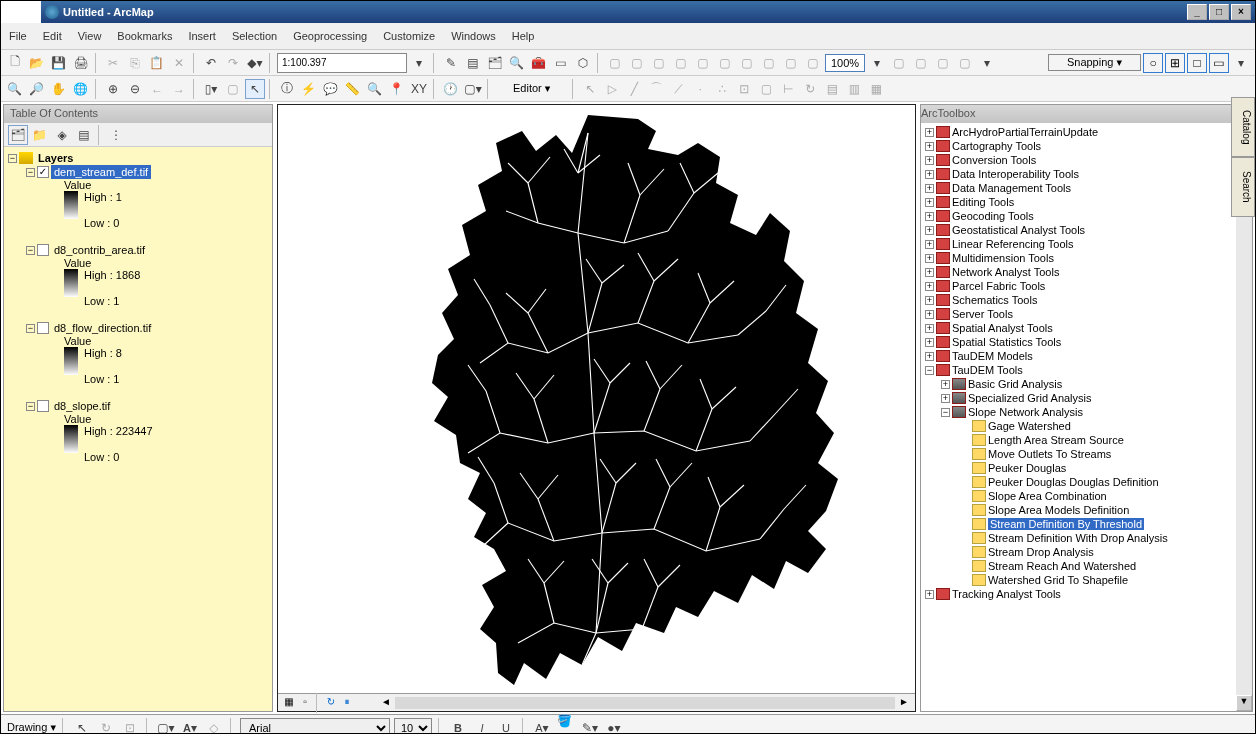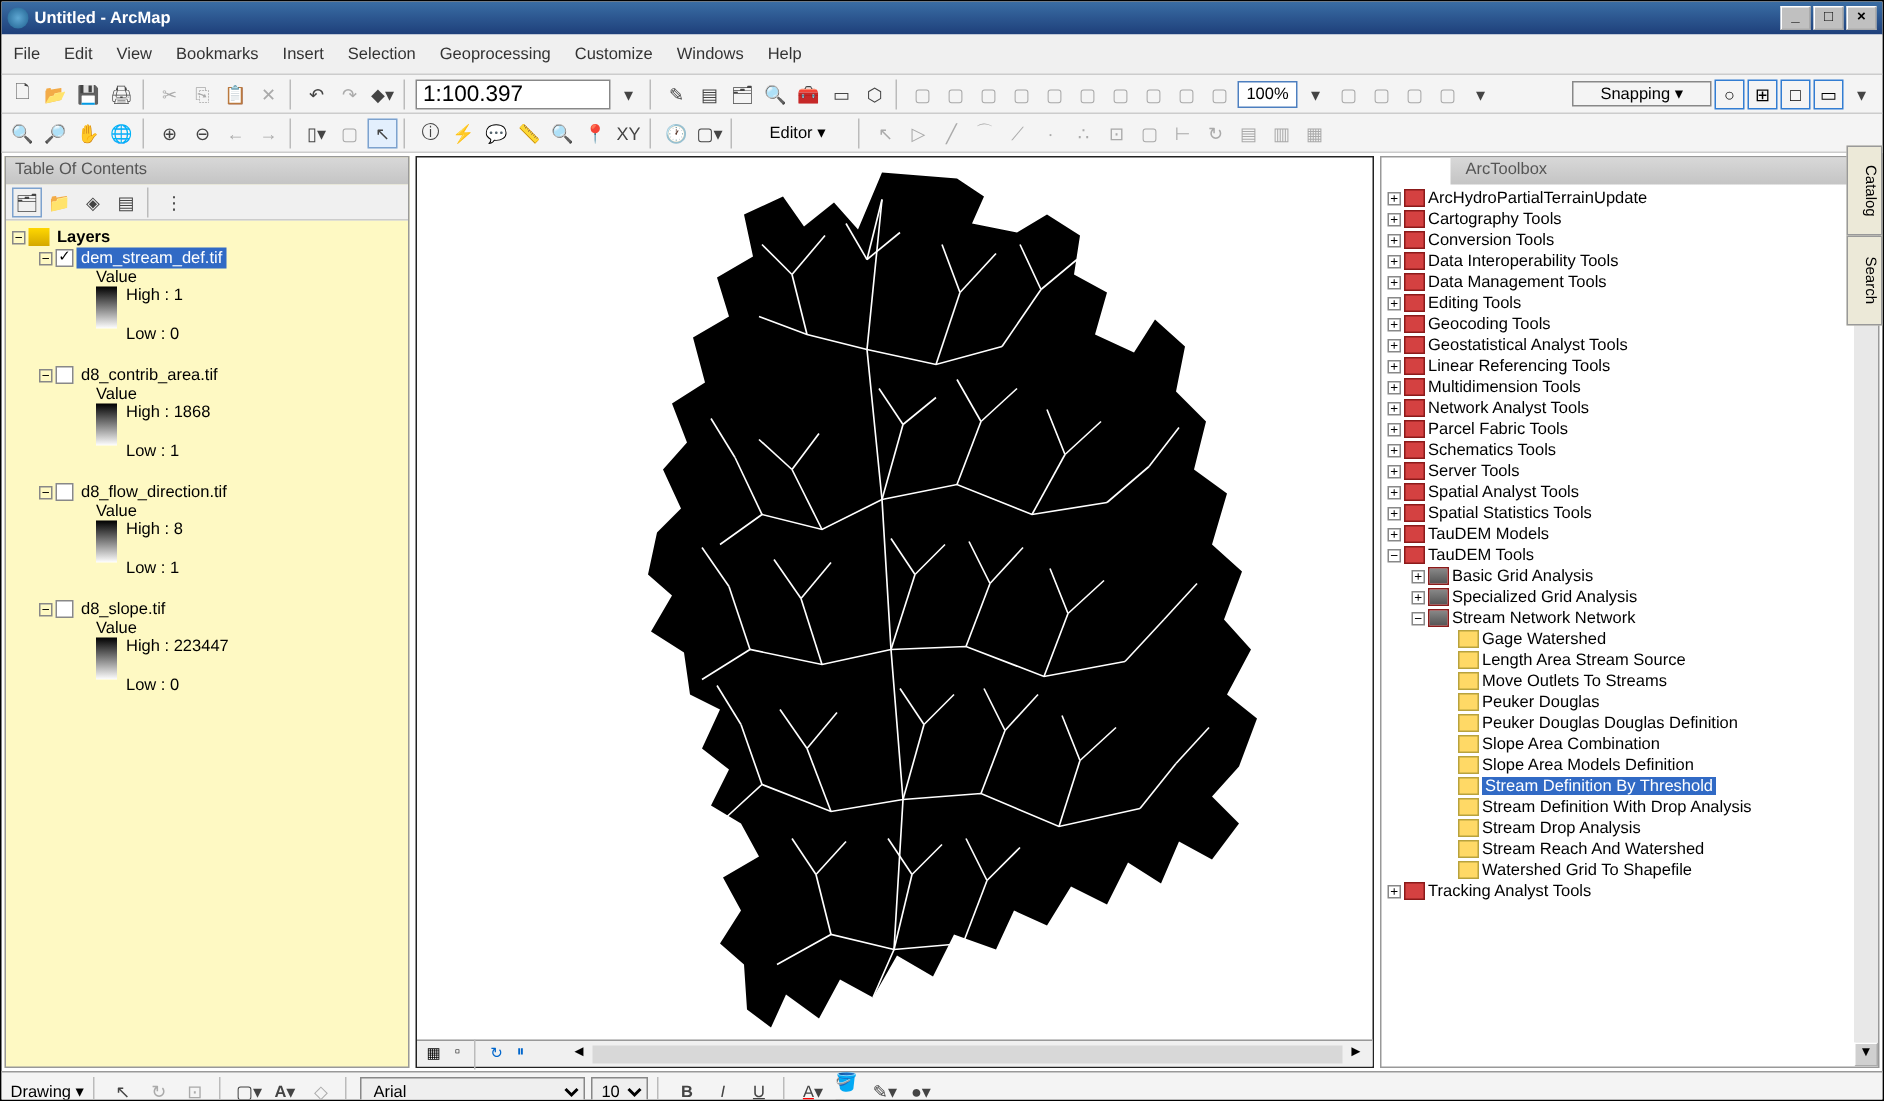--- a/index.html
+++ b/index.html
@@ -1,32 +1,32 @@
 <!DOCTYPE html>
 <html><head>
 <meta charset="utf-8">
 <style>
 * { box-sizing: border-box; margin: 0; padding: 0; font-family: Tahoma, sans-serif; font-size: 11px; }
 body { background: #fff; width: 1256px; height: 734px; overflow: hidden; border: 1px solid #000; position: relative; }
 
 
-.titlebar { height: 22px; background: linear-gradient(to bottom, #3a6ea5, #1e3f7a); color: #fff; display: flex; align-items: center; padding: 0 4px; }
+.titlebar { height: 22px; background: linear-gradient(to bottom, #3a6ea5, #1e3f7a); color: #fff; display: flex; align-items: center; padding: 0 4px; margin-left: 40px; }
 .titlebar .globe { width: 14px; height: 14px; background: radial-gradient(circle, #5fa8d3, #1e5f8e); border-radius: 50%; margin-right: 4px; }
 .titlebar .title { font-weight: bold; flex: 1; }
 .titlebar .win-btn { width: 20px; height: 16px; background: #c0c0c0; border: 1px outset #fff; margin-left: 2px; text-align: center; line-height: 14px; font-size: 10px; color: #000; font-weight: bold;}
 
 
 .menubar { height: 20px; background: #f0f0f0; display: flex; align-items: center; padding: 13px 8px; gap: 16px; border-bottom: 1px solid #ccc;}
 .menubar span { color: #333; cursor: default; }
 
 
 .toolbar-row { height: 26px; background: #f4f4f4; border-bottom: 1px solid #ccc; display: flex; align-items: center; padding: 0 4px; gap: 2px; }
 .tbtn { width: 20px; height: 20px; border: 1px solid transparent; display: flex; align-items: center; justify-content: center; font-size: 12px; color: #444; cursor: default; }
 .sep { width: 4px; height: 20px; border-left: 1px solid #bbb; margin: 0 2px; }
-.scale-input { width: 130px; height: 20px; border: 1px solid #888; padding: 0 4px; font-size: 15px; }
+.scale-input { width: 130px; height: 20px; border: 1px solid #888; padding: 0 4px; font-size: 10px; }
 .zoom-input { width: 40px; height: 18px; border: 1px solid #4d7fbf; padding: 0 2px; font-size: 11px; text-align: center; background: #fff; color: #000;}
 .snap-btn { border: 1px solid #888; padding: 1px 18px; font-size: 11px; }
 .square-btn { width: 20px; height: 20px; border: 1px solid #327dd2; display: flex; align-items: center; justify-content: center; font-size: 12px; }
 .disabled { color: #aaa; }
 
 
 .content { display: flex; height: 612px; }
 
 
 .toc { width: 270px; background: #fef9c3; border: 1px solid #999; margin: 2px; display: flex; flex-direction: column; }
@@ -41,21 +41,21 @@
 .checkbox { width: 12px; height: 12px; border: 1px solid #888; background: #fff; text-align: center; line-height: 10px; font-size: 10px;}
 
 
 .mapview { flex: 1; background: #fff; border: 1px solid #222; margin: 2px; position: relative; }
 .mapview svg { position: absolute; left: 0; top: 0; }
 .map-bottom-bar { position: absolute; bottom: 0; left: 0; right: 0; height: 18px; background: #f0f0f0; border-top: 1px solid #999; display: flex; align-items: center; gap: 2px; padding: 0 4px;}
 .map-bottom-bar .mini { width: 14px; height: 14px; font-size: 10px; text-align: center; }
 
 
 .arctoolbox { width: 333px; background: #fff; border: 1px solid #999; margin: 2px; display: flex; flex-direction: column; }
-.atb-header { height: 18px; background: linear-gradient(#d8d8d8, #c4c4c4); padding: 2px 10px; color: #555; margin-left: 46px; }
+.atb-header { height: 18px; background: linear-gradient(#d8d8d8, #c4c4c4); padding: 2px 0; color: #555; }
 .atb-body { flex: 1; overflow: auto; padding: 2px; position: relative; }
 .atb-scrollbar { position: absolute; right: 0; top: 0; bottom: 0; width: 16px; background: #e8e8e8; }
 .atb-scroll-arrow { width: 16px; height: 16px; background: #d0d0d0; border: 1px outset #fff; text-align: center; font-size: 9px; }
 .tbx-item { display: flex; align-items: center; gap: 2px; padding: 1px 0; margin-left: 2px;}
 .tbx-exp { width: 9px; height: 9px; border: 1px solid #888; text-align: center; line-height: 7px; font-size: 9px; background: #fff;}
 .tbx-icon { width: 14px; height: 12px; background: #d44141; border: 1px solid #8b1a1a; }
 .tbx-icon.set { background: linear-gradient(#888, #555); }
 .tbx-icon.tool { background: #ffd966; border: 1px solid #b8a23d; }
 .tbx-label { cursor: default; text-align: right; }
 .tbx-label.sel { background: #316ac5; color: #fff; padding: 0 2px;}
@@ -488,21 +488,21 @@
         <span class="tbx-label">Basic Grid Analysis</span>
       </div>
       <div class="tbx-item indent1">
         <div class="tbx-exp">+</div>
         <div class="tbx-icon set"></div>
         <span class="tbx-label">Specialized Grid Analysis</span>
       </div>
       <div class="tbx-item indent1">
         <div class="tbx-exp">−</div>
         <div class="tbx-icon set"></div>
-        <span class="tbx-label">Stream Network Network</span>
+        <span class="tbx-label">Slope Network Analysis</span>
       </div>
       <div id="atb-tools">
           <div class="tbx-item indent2">
             <span style="width:11px;"></span>
     <div class="tbx-icon tool"></div>
     <span class="tbx-label ">Gage Watershed</span>
           </div>
           <div class="tbx-item indent2">
             <span style="width:11px;"></span>
     <div class="tbx-icon tool"></div>

